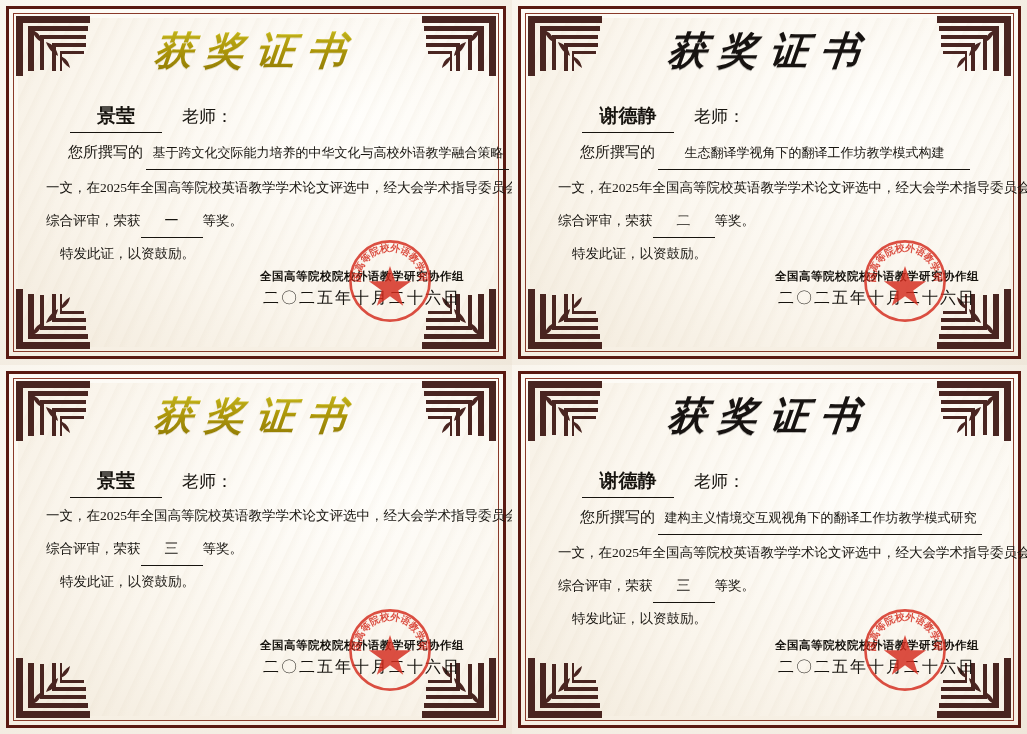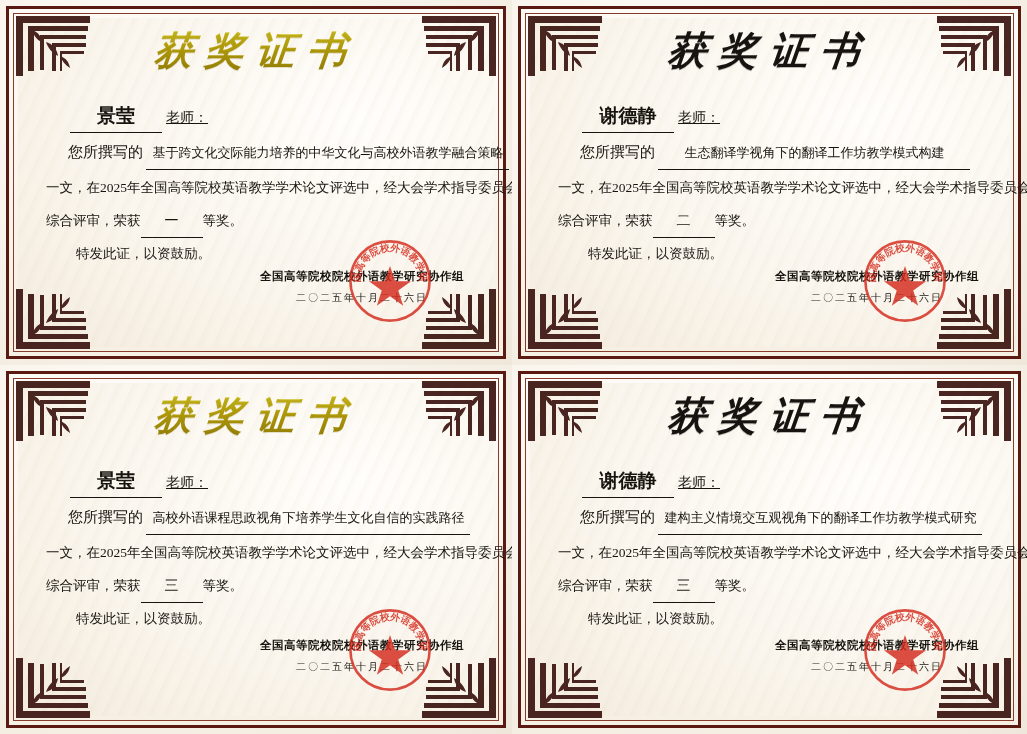--- a/index.html
+++ b/index.html
@@ -90,54 +90,54 @@
   .row-name{margin-left:24px;}
   .nm{
     display:inline-block;
     min-width:84px;
     text-align:center;
     font-size:19px;
     font-weight:bold;
     border-bottom:1px solid #17140f;
     padding:0 4px 1px 4px;
   }
-  .teacher{margin-left:4px;font-size:14px;text-decoration:underline;}
+  .teacher{margin-left:20px;font-size:17px;}
   .row-title{margin-top:4px;padding-left:22px;}
   .lead{font-size:15px;}
   .paper-title{
     display:inline-block;
     min-width:300px;
     border-bottom:1px solid #17140f;
     font-size:13px;
     padding:0 6px 1px 6px;
     text-align:center;
   }
   .row-text{margin-top:2px;}
   .award{
     display:inline-block;
     min-width:54px;
     text-align:center;
     border-bottom:1px solid #17140f;
     font-size:14px;
     padding:0 4px 1px 4px;
   }
-  .row-last{margin-left:30px;}
+  .row-last{margin-left:14px;}
 
   .signblock{
     position:absolute;
     right:48px;
     bottom:56px;
     text-align:center;
     font-size:11.5px;
     font-weight:bold;
     color:#17140f;
     line-height:22px;
     letter-spacing:.5px;
   }
-  .date{font-weight:normal;letter-spacing:2px;font-size:10px;}
+  .date{font-weight:normal;letter-spacing:2px;font-size:16px;}
 
   
   .seal{
     position:absolute;
     right:78px;
     bottom:40px;
     width:88px;height:88px;
     pointer-events:none;
   }
   .seal svg{width:100%;height:100%;display:block;opacity:.82;}
@@ -292,24 +292,20 @@
           <path fill="currentColor" d="M2 2h74v7H9v53H2V2zm12 10h60v5H20v40h-6V12zm12 9h46v4H30v31h-4V21zm10 8h36v4H42v24h-4V29zm8 8h26v3H48v17h-2V37zm-26-21c6 2 9 6 10 12-5-2-8-6-10-12zm14 12c7 2 11 7 12 14-6-3-10-8-12-14zm14 14c6 2 9 6 10 12-5-3-8-7-10-12z"></path>
         </svg>
     </div>
 
     <div class="title gold">获奖证书</div>
 
     <div class="body">
       <div class="line row-name">
         <span class="nm">景莹</span><span class="teacher">老师：</span>
       </div>
-      <div class="line row-title">
-        <span class="lead">您所撰写的</span>
-        <span class="paper-title">高校外语课程思政视角下培养学生文化自信的实践路径</span>
-      </div>
       <div class="line row-text">一文，在2025年全国高等院校英语教学学术论文评选中，经大会学术指导委员会</div>
       <div class="line row-text">
         <span>综合评审，荣获</span><span class="award">三</span><span>等奖。</span>
       </div>
       <div class="line row-last">特发此证，以资鼓励。</div>
     </div>
 
     <div class="signblock">
       <div>全国高等院校院校外语教学研究协作组</div>
       <div class="date">二〇二五年十月二十六日</div>

